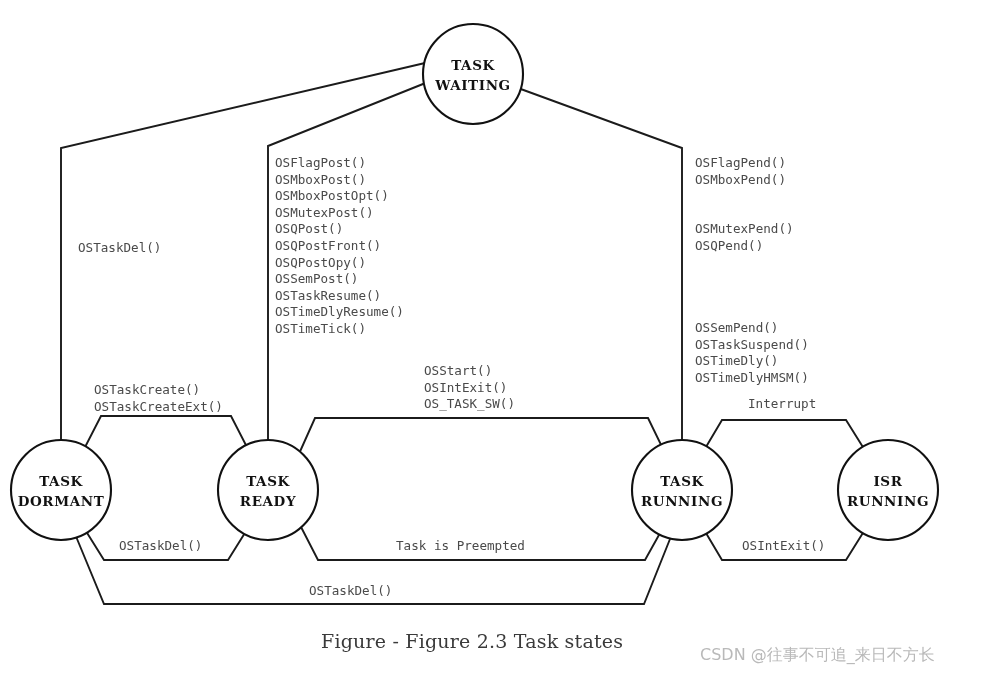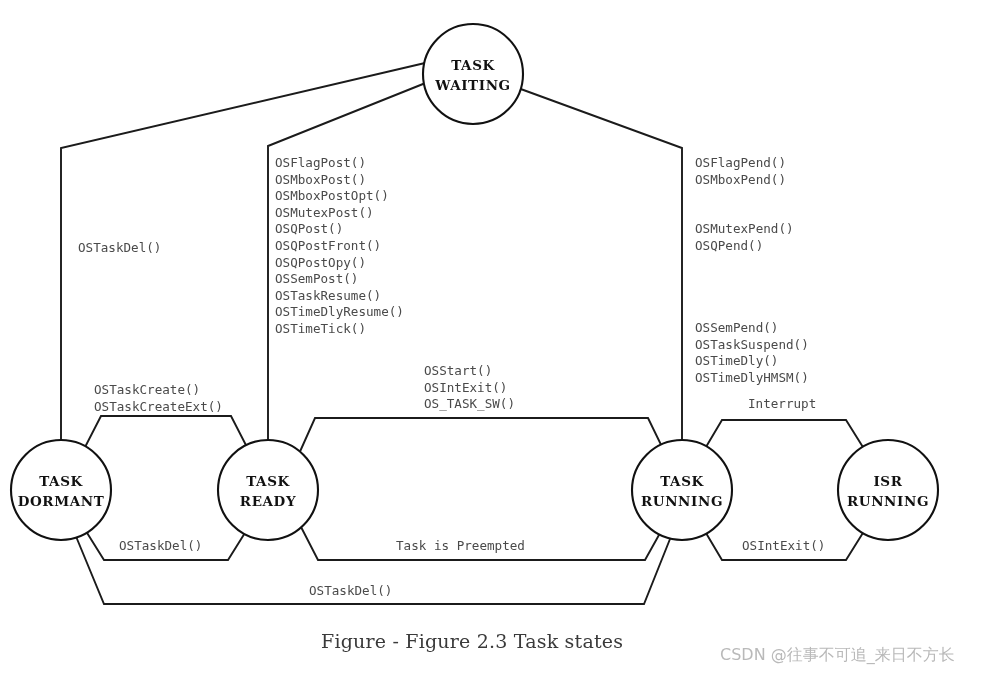--- a/index.html
+++ b/index.html
@@ -33,21 +33,21 @@
     left:321px;top:630px;
     font-family:"DejaVu Serif","Liberation Serif",serif;
     font-weight:normal;
     font-size:19px;
     color:#3a3a3a;
     letter-spacing:0.2px;
     white-space:nowrap;
   }
   .watermark{
     position:absolute;
-    left:720px;top:645px;
+    left:700px;top:645px;
     font-family:"DejaVu Sans","Liberation Sans",sans-serif;
     font-size:16px;
     color:#b9b9b9;
     white-space:nowrap;
   }
 </style>
 </head>
 <body>
 
 <div id="diagram-root">

